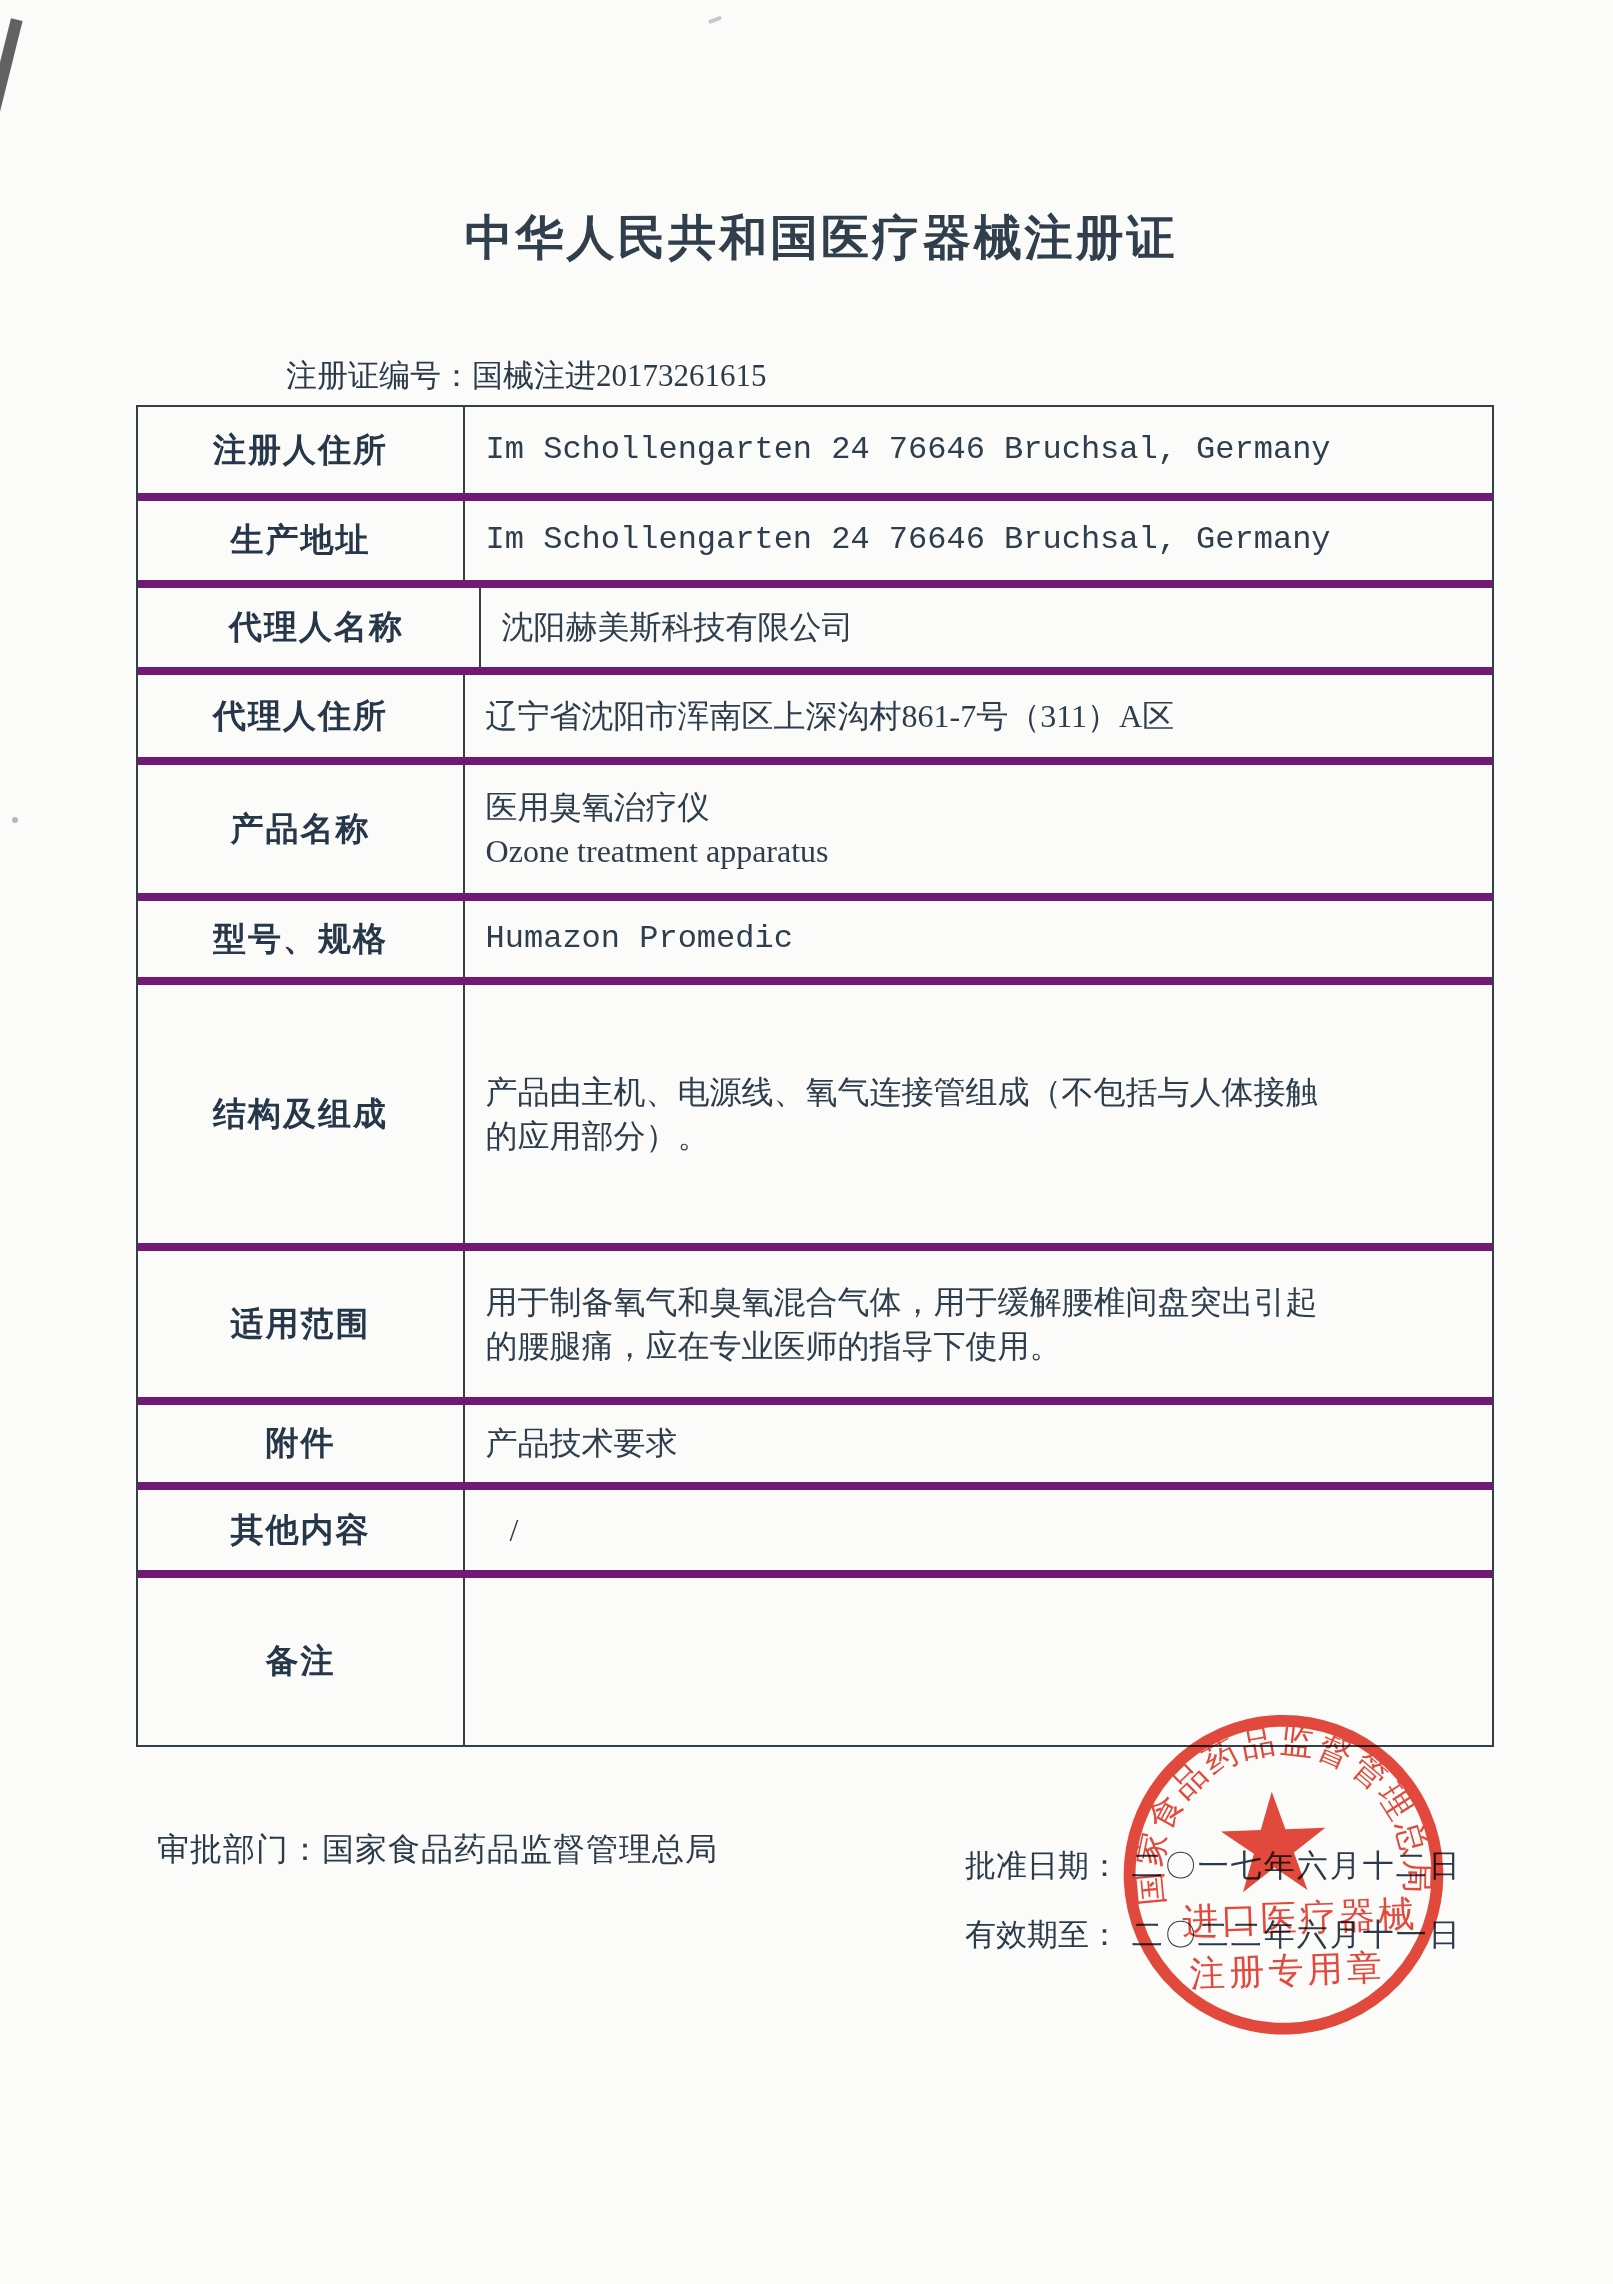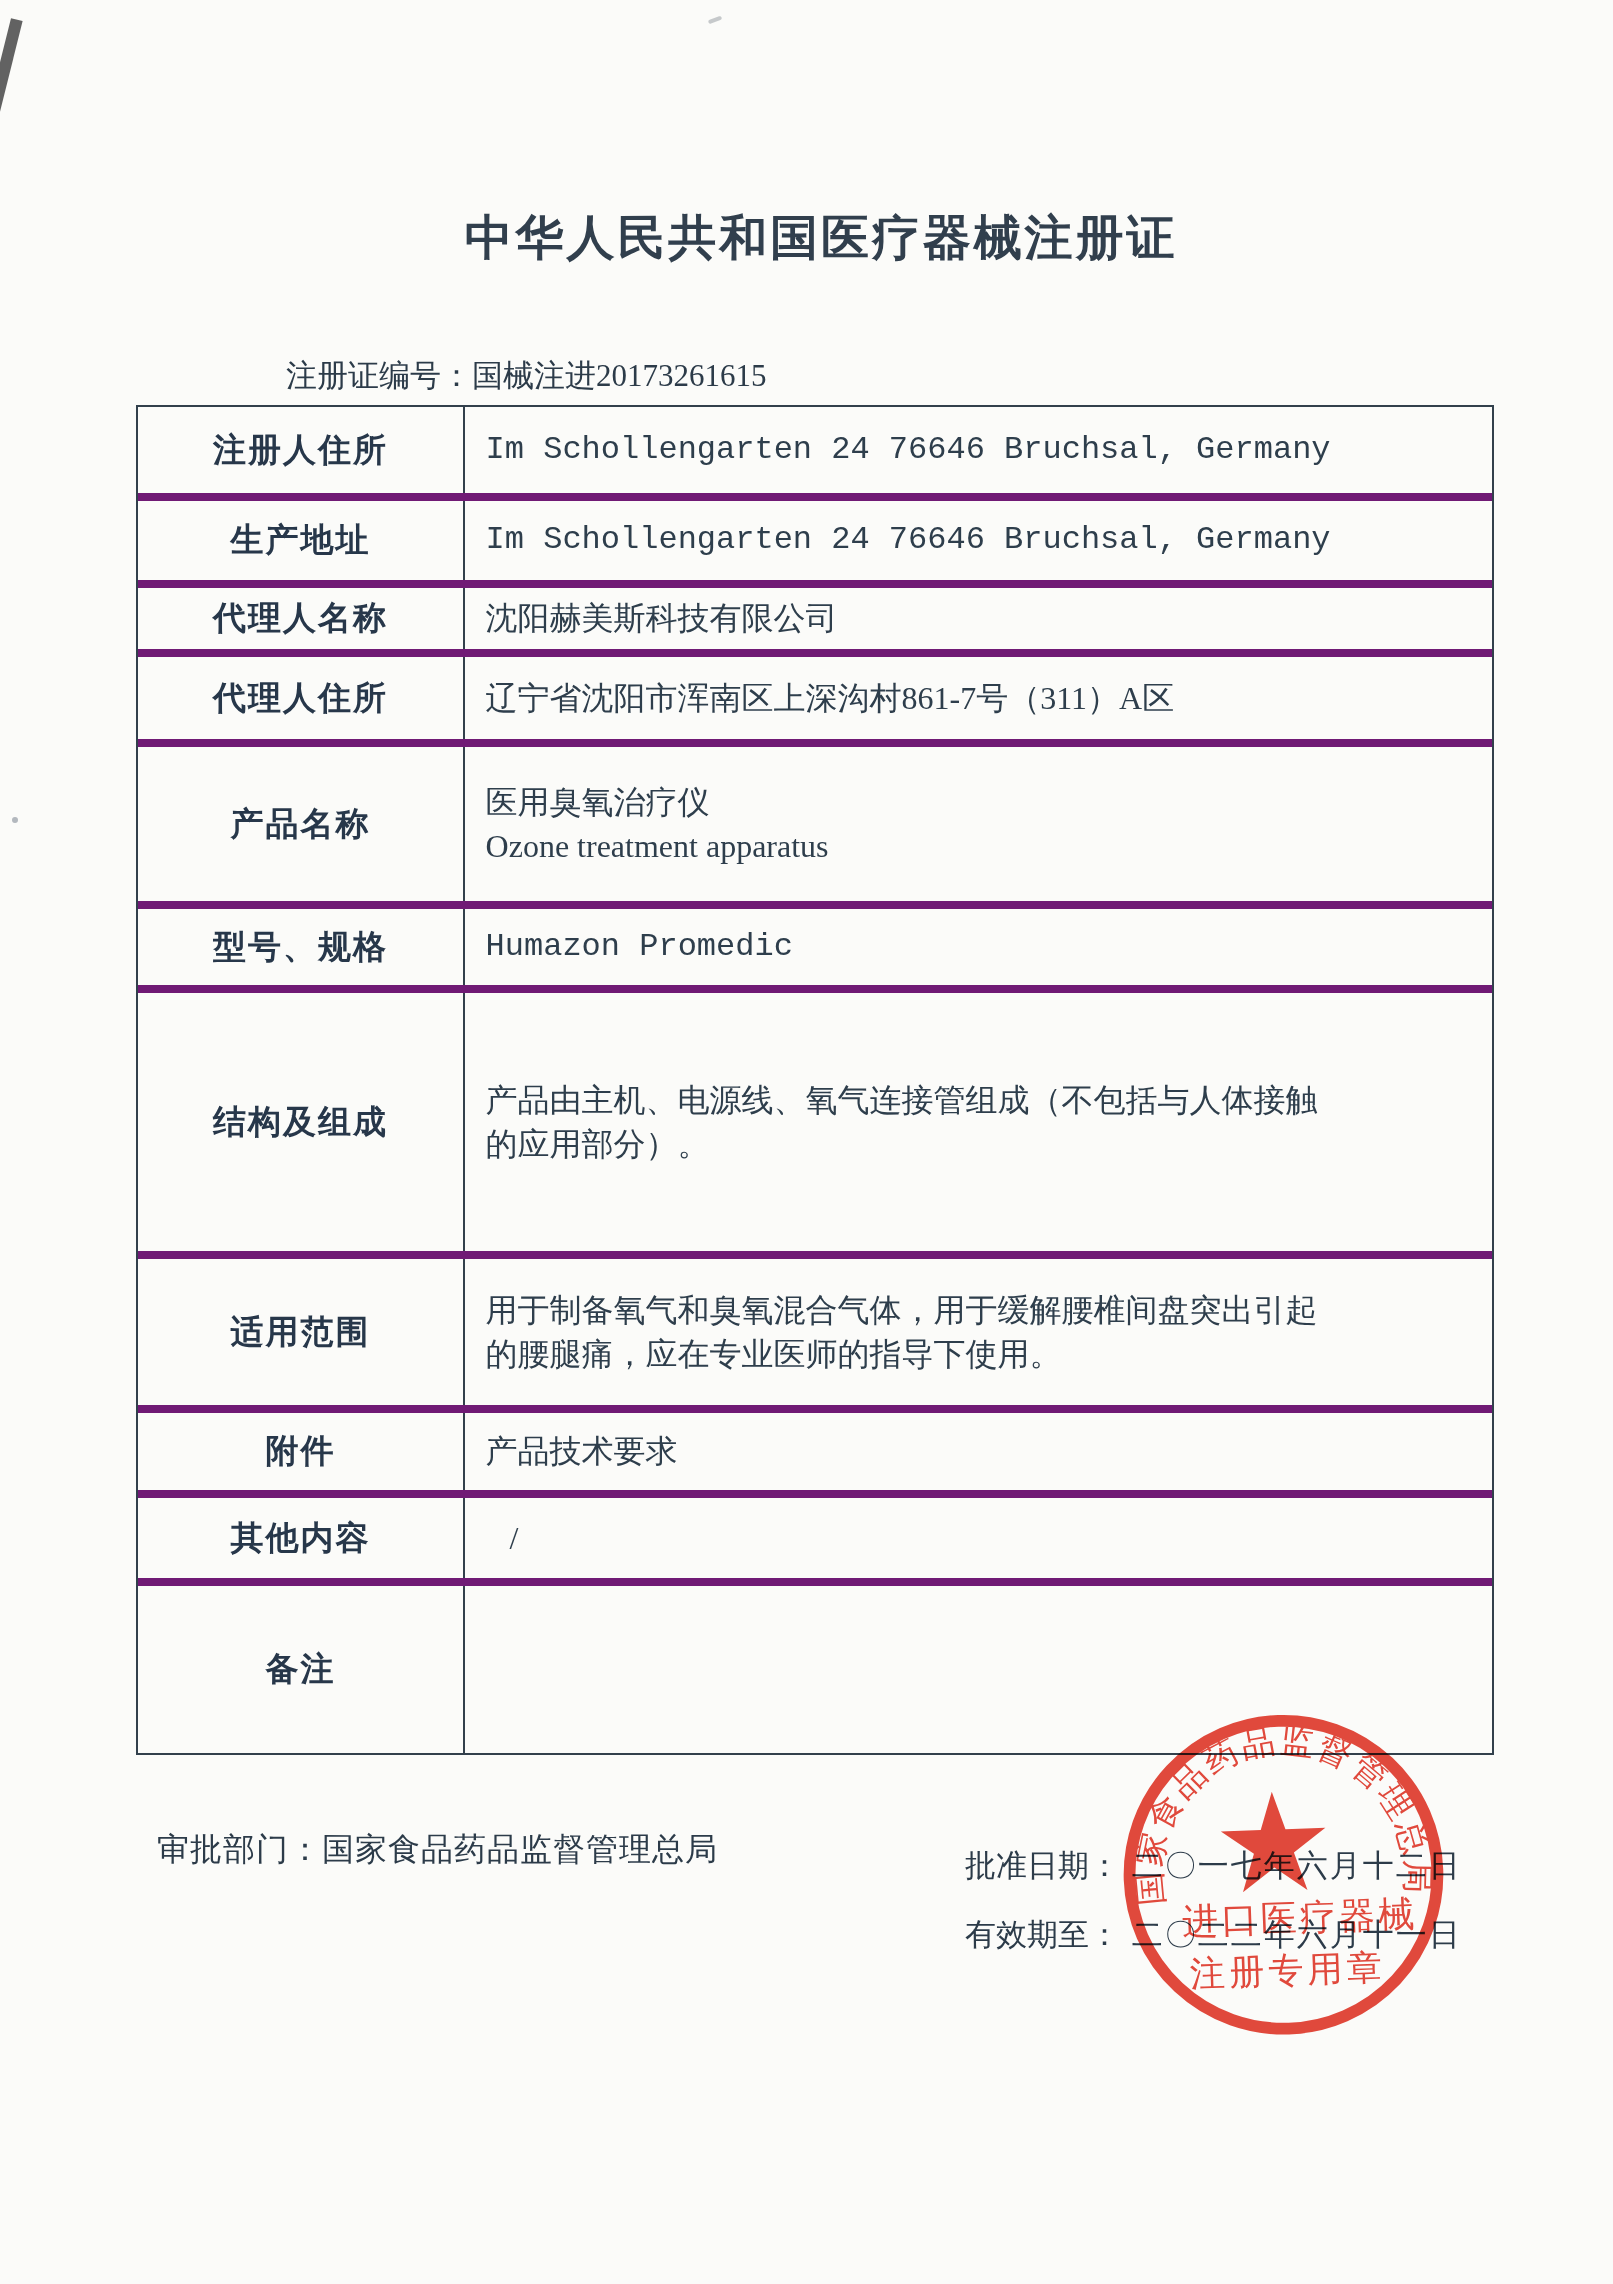--- a/index.html
+++ b/index.html
@@ -60,21 +60,21 @@
     padding:5.9px 23.5px 5.9px 20.6px;
     font-size:32px; line-height:1.38;
     white-space:pre-line;
     color:#2e3e4c;
   }
   .cell.value.latin {
     font-family:"Liberation Mono","DejaVu Sans Mono",monospace;
     font-size:32px; letter-spacing:0px;
   }
   .h0 { height:84px; }  .h1 { height:86px; }  .h2 { height:87px; }
-  .h3 { height:69px; }  .h4 { height:90px; }  .h5 { height:162px; }
+  .h3 { height:87px;padding-left:16px; }  .h4 { height:90px; }  .h5 { height:136px; }
   .h6 { height:84px; }  .h7 { height:266px; } .h8 { height:154px; }
   .h9 { height:85px; }  .h10 { height:88px;gap:24px; } .h11 { height:175px; }
 
   .approval-line {
     position:absolute; left:157px; top:1828px;
     font-size:32px; color:#2c3b49; letter-spacing:1px;
   }
   .date-block {
     position:absolute; left:965px; top:1845px;
     font-size:31px; color:#2c3b49;

